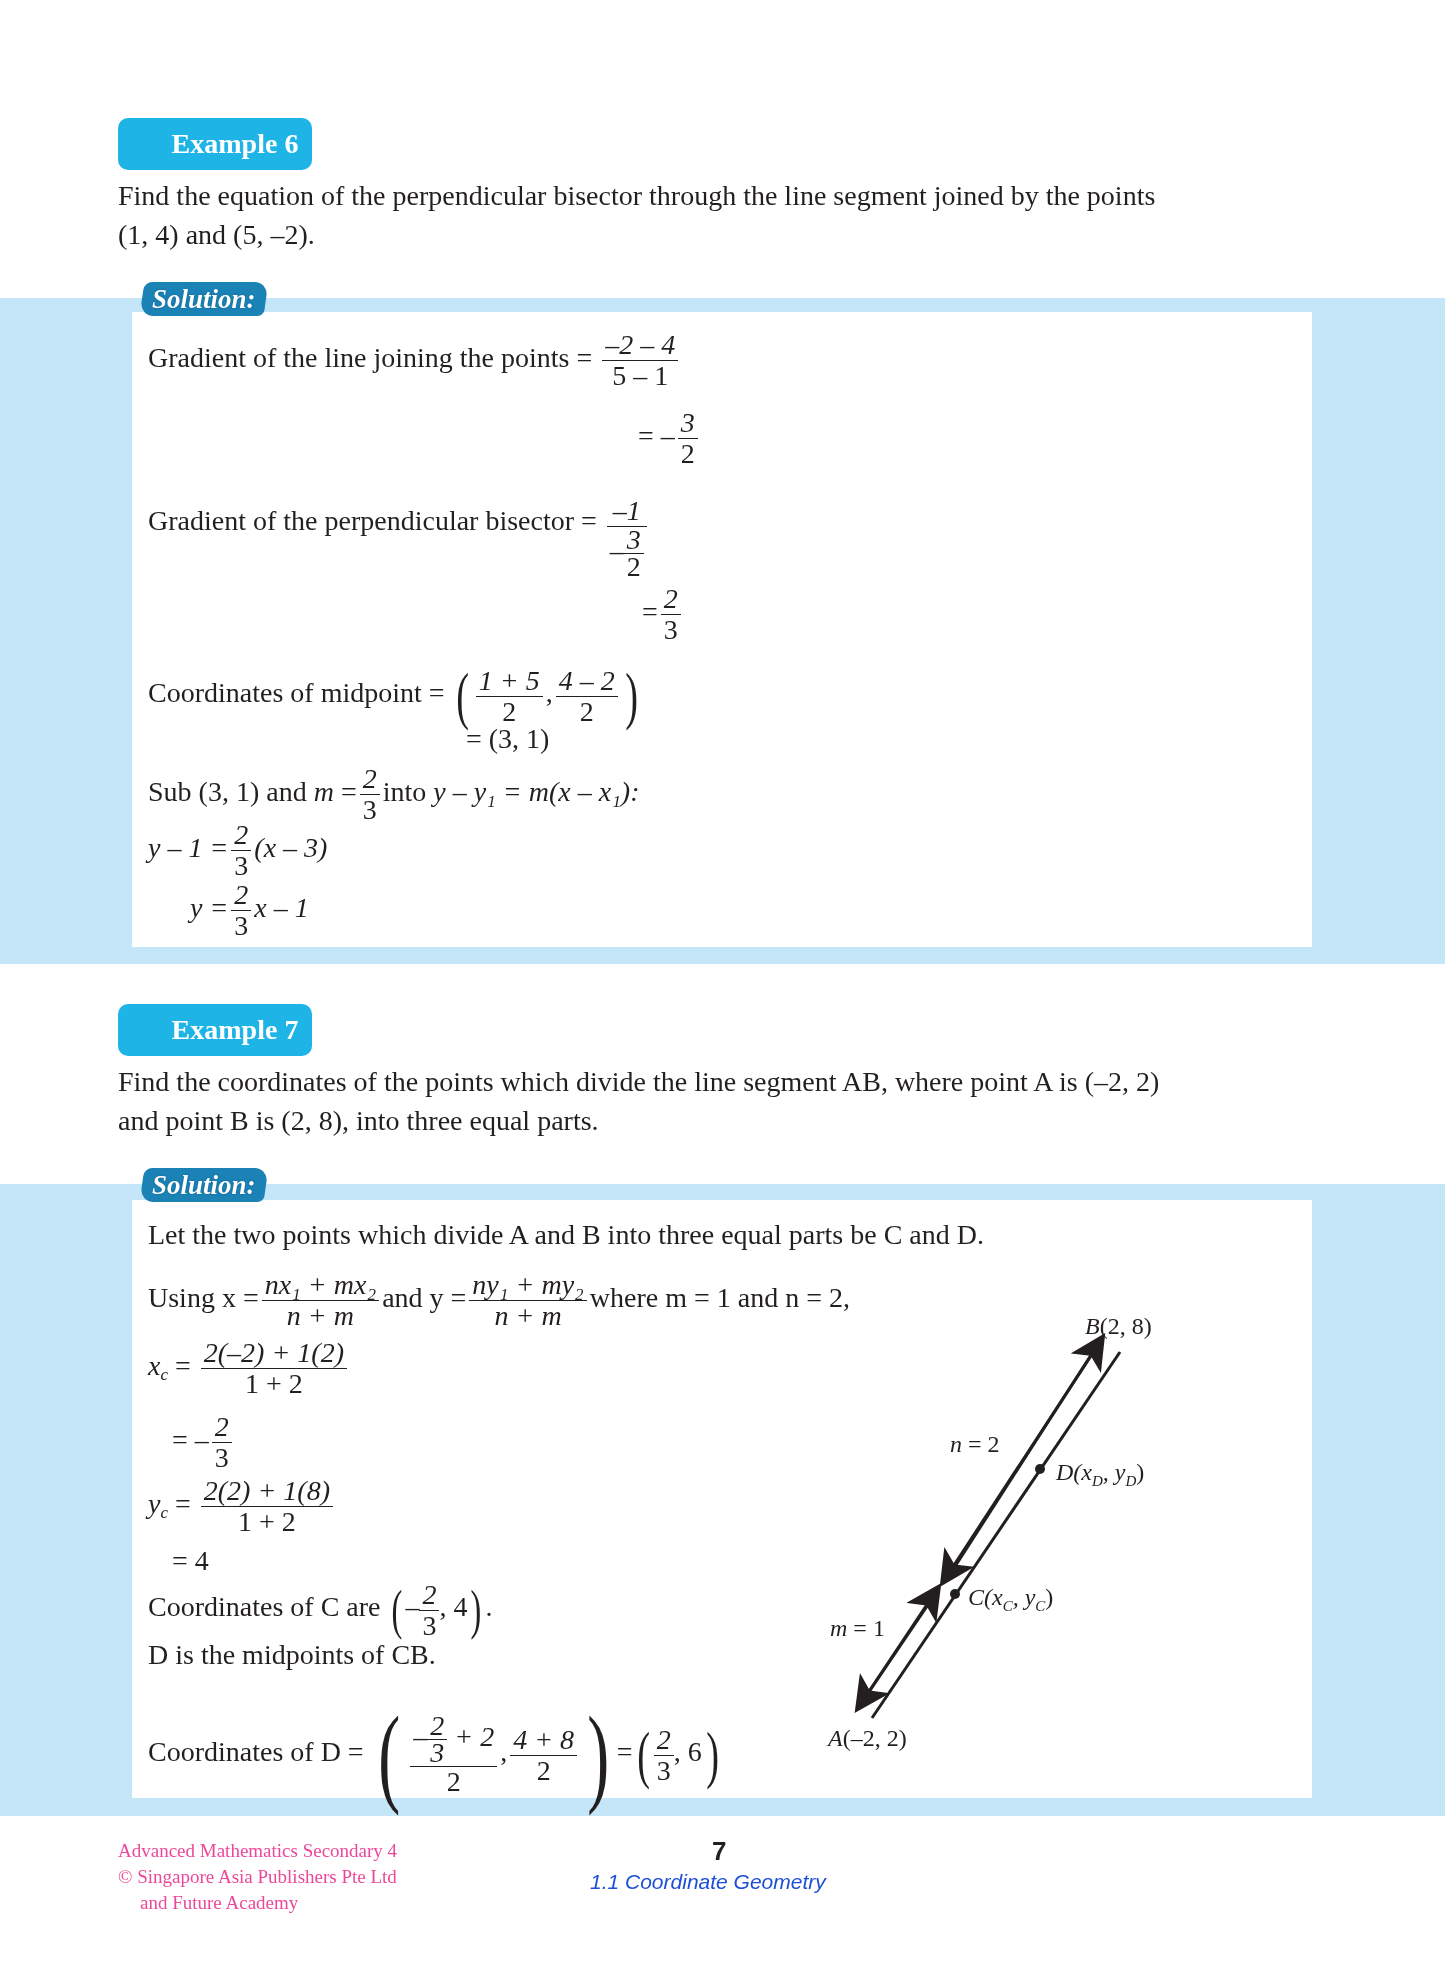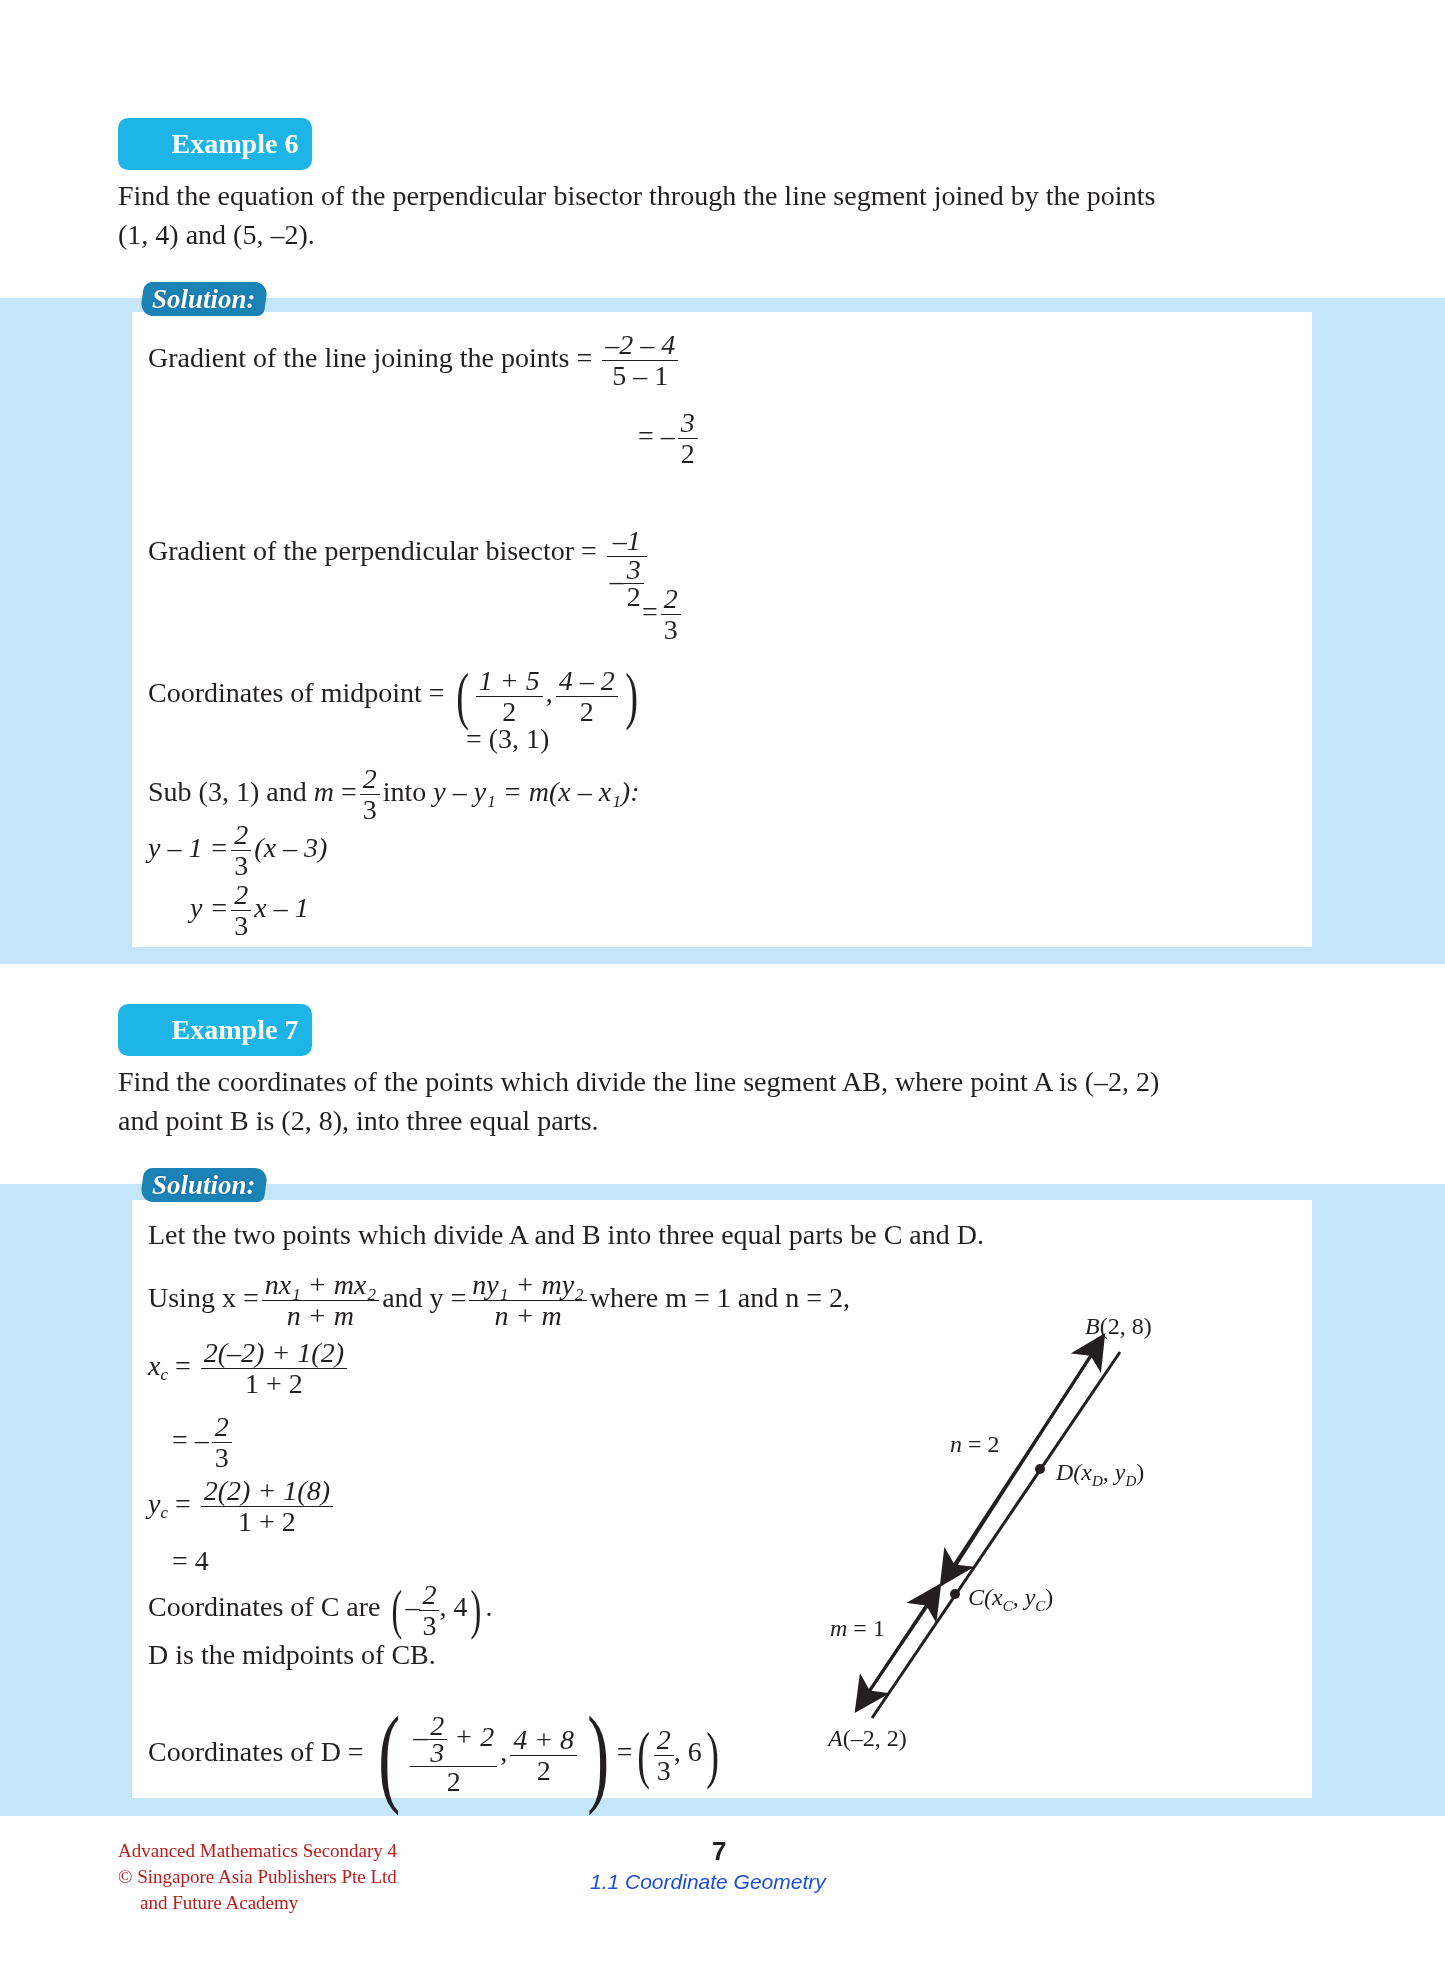--- a/index.html
+++ b/index.html
@@ -39,21 +39,21 @@
   .frac > span { display: block; padding: 0 3px; line-height: 30px; }
   .frac > .num { border-bottom: 1.5px solid #231f20; font-style: italic; }
   .frac.small > span { line-height: 26px; }
   .paren { display: inline-block; vertical-align: middle; font-size: 64px; line-height: 64px; font-weight: 200; transform: scaleX(0.6); }
   .paren.tall { font-size: 110px; line-height: 110px; }
 
   .diagram { position: absolute; left: 800px; top: 1300px; width: 420px; height: 460px; }
   .diagram text { font-family: "Liberation Serif", serif; font-size: 24px; fill: #231f20; }
 
   .footer-left {
-    position: absolute; left: 118px; top: 1838px; font-size: 19px; line-height: 26px; color: #b91c1c;
+    position: absolute; left: 118px; top: 1838px; font-size: 19px; line-height: 26px; color: #ec4899;
   }
   .footer-left .indent { padding-left: 22px; }
   .page-number {
     position: absolute; left: 712px; top: 1836px; font-family: "Liberation Sans", sans-serif;
     font-weight: bold; font-size: 26px; color: #231f20;
   }
   .section-title {
     position: absolute; left: 590px; top: 1870px; font-family: "Liberation Sans", sans-serif;
     font-style: italic; font-size: 21px; color: #1d4ed8;
   }
@@ -78,21 +78,21 @@
     <span class="den">5 – 1</span>
   </span>
 </div>
 <div class="line" style="left:638px; top:408px;">
   <span>= –</span><span class="frac">
     <span class="num">3</span>
     <span class="den">2</span>
   </span>
 </div>
 
-<div class="line" style="left:148px; top:496px;margin-top:30px;">
+<div class="line" style="left:148px; top:496px;">
   <span>Gradient of the perpendicular bisector =</span>
   <span class="frac" style="vertical-align:-30px;">
     <span class="num">–1</span>
     <span class="den"><span>–</span><span class="frac small" style="margin:0;">
       <span class="num">3</span>
       <span class="den">2</span>
     </span></span>
   </span>
 </div>
 <div class="line" style="left:642px; top:584px;">

